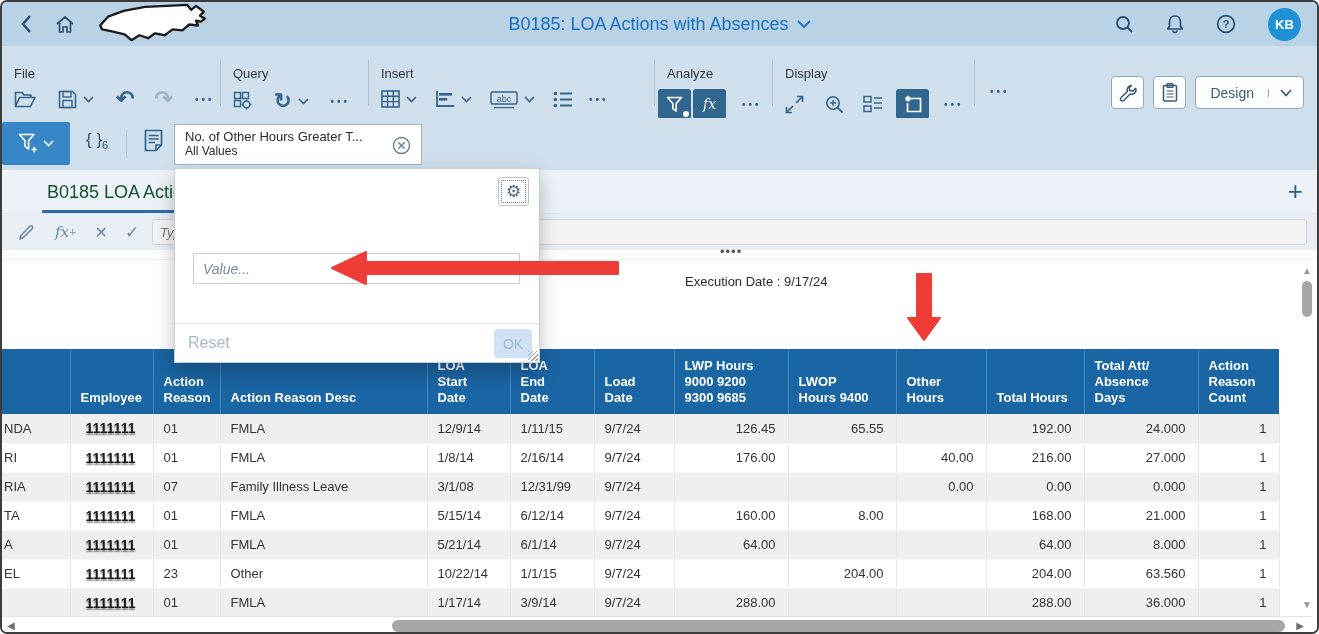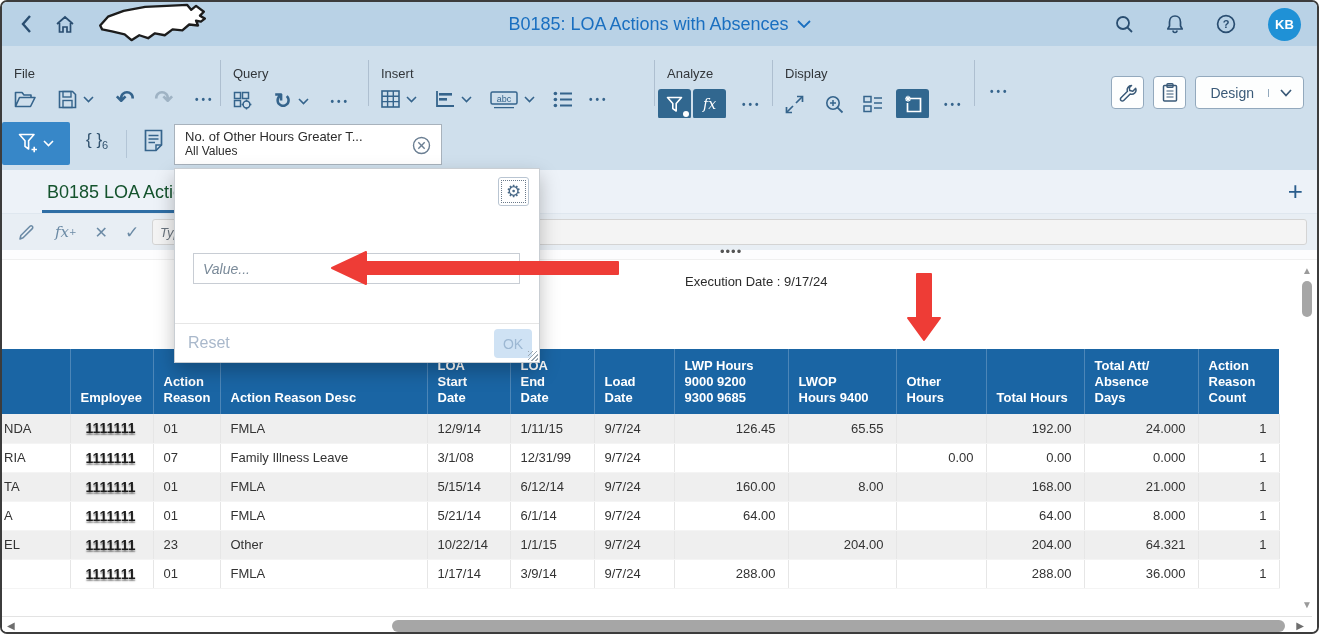--- a/index.html
+++ b/index.html
@@ -42,21 +42,21 @@
   .design-btn .dchev { width:35px; border-left:1px solid #93a9bd; display:flex; align-items:center; justify-content:center; }
 
   
   .filterrow { position:absolute; left:0; top:116px; width:100%; height:52px; background:#cfdfec; }
   .addfilter-btn { position:absolute; left:0; top:4px; width:68px; height:43px; background:#3787c8;
                    border-radius:2px; color:#fff; display:flex; align-items:center; justify-content:center; gap:5px; cursor:pointer; }
   .vars { position:absolute; left:84px; top:12px; color:#32536f; font-size:17px; cursor:pointer; }
   .vars sub { font-size:11px; }
   .frow-sep { position:absolute; left:124px; top:12px; width:1px; height:28px; background:#b3c5d6; }
   .note-ic { position:absolute; left:142px; top:11px; color:#35648c; cursor:pointer; }
-  .filter-pill { position:absolute; left:172px; top:6px; width:268px; height:41px; background:#fff;
+  .filter-pill { position:absolute; left:172px; top:6px; width:248px; height:41px; background:#fff;
                  border:1px solid #a8b2bc; padding:4px 30px 4px 10px; cursor:pointer; }
   .filter-pill .ptitle { font-size:13px; color:#2b2b2b; white-space:nowrap; overflow:hidden; }
   .filter-pill .psub { font-size:12px; color:#2b2b2b; }
   .pill-x { position:absolute; right:10px; top:11px; color:#6b7f93; cursor:pointer; }
 
   
   .tabbar { position:absolute; left:0; top:168px; width:100%; height:44px; background:#edf2f8;
             border-bottom:1px solid #dfe7ef; }
   .rtab { position:absolute; left:45px; top:12px; font-size:18px; color:#14532d; white-space:nowrap; cursor:pointer; }
   .rtab-underline { position:absolute; left:40px; top:40px; width:242px; height:3px; background:#2f6ea5; }
@@ -506,20 +506,35 @@
               <td class="left">1/11/15</td>
               <td class="left">9/7/24</td>
               <td class="right">126.45</td>
               <td class="right">65.55</td>
               <td class="right"></td>
               <td class="right">192.00</td>
               <td class="right">24.000</td>
               <td class="right">1</td>
             </tr>
             <tr>
+              <td class="left">RI</td>
+              <td class="center redacted">1111111</td>
+              <td class="left">01</td>
+              <td class="left">FMLA</td>
+              <td class="left">1/8/14</td>
+              <td class="left">2/16/14</td>
+              <td class="left">9/7/24</td>
+              <td class="right">176.00</td>
+              <td class="right"></td>
+              <td class="right">40.00</td>
+              <td class="right">216.00</td>
+              <td class="right">27.000</td>
+              <td class="right">1</td>
+            </tr>
+            <tr>
               <td class="left">RIA</td>
               <td class="center redacted">1111111</td>
               <td class="left">07</td>
               <td class="left">Family Illness Leave</td>
               <td class="left">3/1/08</td>
               <td class="left">12/31/99</td>
               <td class="left">9/7/24</td>
               <td class="right"></td>
               <td class="right"></td>
               <td class="right">0.00</td>
@@ -562,21 +577,21 @@
               <td class="center redacted">1111111</td>
               <td class="left">23</td>
               <td class="left">Other</td>
               <td class="left">10/22/14</td>
               <td class="left">1/1/15</td>
               <td class="left">9/7/24</td>
               <td class="right"></td>
               <td class="right">204.00</td>
               <td class="right"></td>
               <td class="right">204.00</td>
-              <td class="right">64.321</td>
+              <td class="right">63.560</td>
               <td class="right">1</td>
             </tr>
             <tr>
               <td class="left"></td>
               <td class="center redacted">1111111</td>
               <td class="left">01</td>
               <td class="left">FMLA</td>
               <td class="left">1/17/14</td>
               <td class="left">3/9/14</td>
               <td class="left">9/7/24</td>

